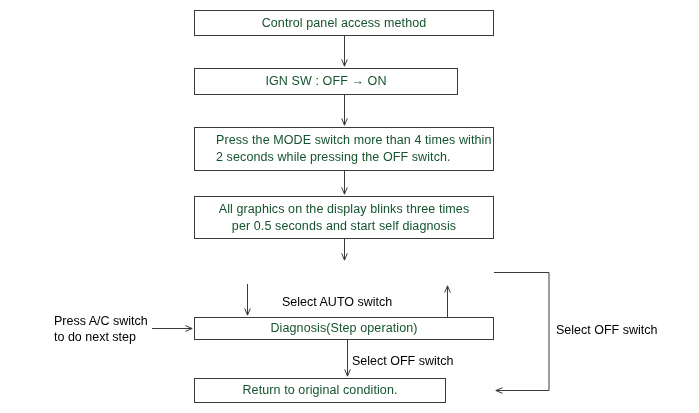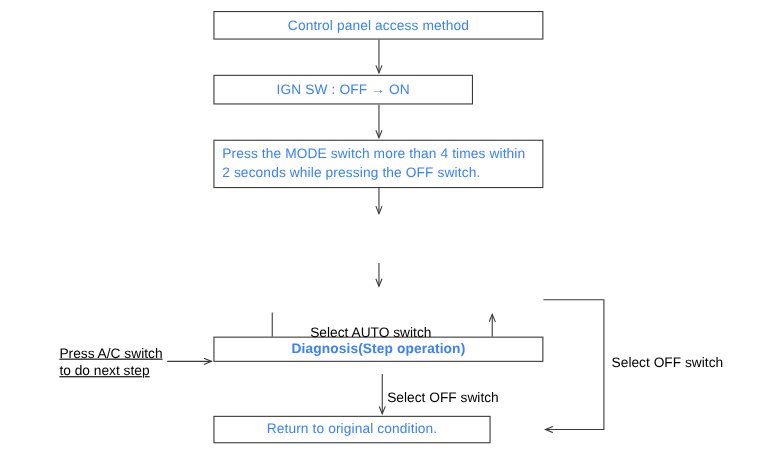--- a/index.html
+++ b/index.html
@@ -32,26 +32,26 @@
   .node {
     position: absolute;
     box-sizing: border-box;
     border: 1px solid #3a3a3a;
     background: #ffffff;
     display: flex;
     align-items: center;
     justify-content: center;
     font-size: 12.5px;
     line-height: 17px;
-    color: #3b82f6;
+    color: #14532d;
     letter-spacing: 0.1px;
   }
   .node.left-text {
     justify-content: flex-start;
-    padding-left: 7px;
+    padding-left: 21px;
     text-align: left;
   }
   .node .txt {
     display: block;
     white-space: pre-line;
     text-align: center;
   }
   .node.left-text .txt {
     text-align: left;
   }
@@ -59,32 +59,32 @@
     position: absolute;
     font-size: 12.5px;
     line-height: 16px;
     color: #000000;
     white-space: pre-line;
     background: transparent;
   }
 
   
   #node-control-panel   { left: 194px; top: 10px;  width: 300px; height: 26px; }
-  #node-ign-sw          { left: 194px; top: 68px;  width: 236px; height: 27px; }
+  #node-ign-sw          { left: 194px; top: 68px;  width: 264px; height: 27px; }
   #node-press-mode      { left: 194px; top: 127px; width: 300px; height: 44px; }
   #node-all-graphics    { left: 194px; top: 196px; width: 300px; height: 43px; }
   #node-diagnosis-start { left: 194px; top: 262px; width: 300px; height: 22px; }
-  #node-diagnosis-step  { left: 194px; top: 306px; width: 300px; height: 23px; font-weight: bold; }
+  #node-diagnosis-step  { left: 194px; top: 317px; width: 300px; height: 23px; }
   #node-return          { left: 194px; top: 378px; width: 252px; height: 25px; }
 
   
   #label-select-auto     { left: 282px; top: 294px; }
   #label-select-off-mid  { left: 352px; top: 353px; }
   #label-select-off-side { left: 556px; top: 322px; }
-  #label-press-ac        { left: 54px;  top: 313px; text-decoration: underline; }
+  #label-press-ac        { left: 54px;  top: 313px; }
 </style>
 </head>
 <body>
 
 <div id="canvas">
 
   <svg class="wires" viewBox="0 0 699 413" xmlns="http://www.w3.org/2000/svg">
     <defs>
       <marker id="arrowhead" markerWidth="9" markerHeight="9" refX="7.2" refY="3.4" orient="auto" markerUnits="userSpaceOnUse">
         <path d="M0.6,0.6 L7.4,3.4 L0.6,6.2" fill="none" stroke="#3a3a3a" stroke-width="1"></path>
@@ -116,20 +116,24 @@
 
   <div class="node" id="node-ign-sw">
     <span class="txt">IGN SW : OFF → ON</span>
   </div>
 
   <div class="node left-text" id="node-press-mode">
     <span class="txt">Press the MODE switch more than 4 times within
 2 seconds while pressing the OFF switch.</span>
   </div>
 
+  <div class="node" id="node-all-graphics">
+    <span class="txt">All graphics on the display blinks three times
+per 0.5 seconds and start self diagnosis</span>
+  </div>
 
 
   <div class="node" id="node-diagnosis-step">
     <span class="txt">Diagnosis(Step operation)</span>
   </div>
 
   <div class="node" id="node-return">
     <span class="txt">Return to original condition.</span>
   </div>
 

